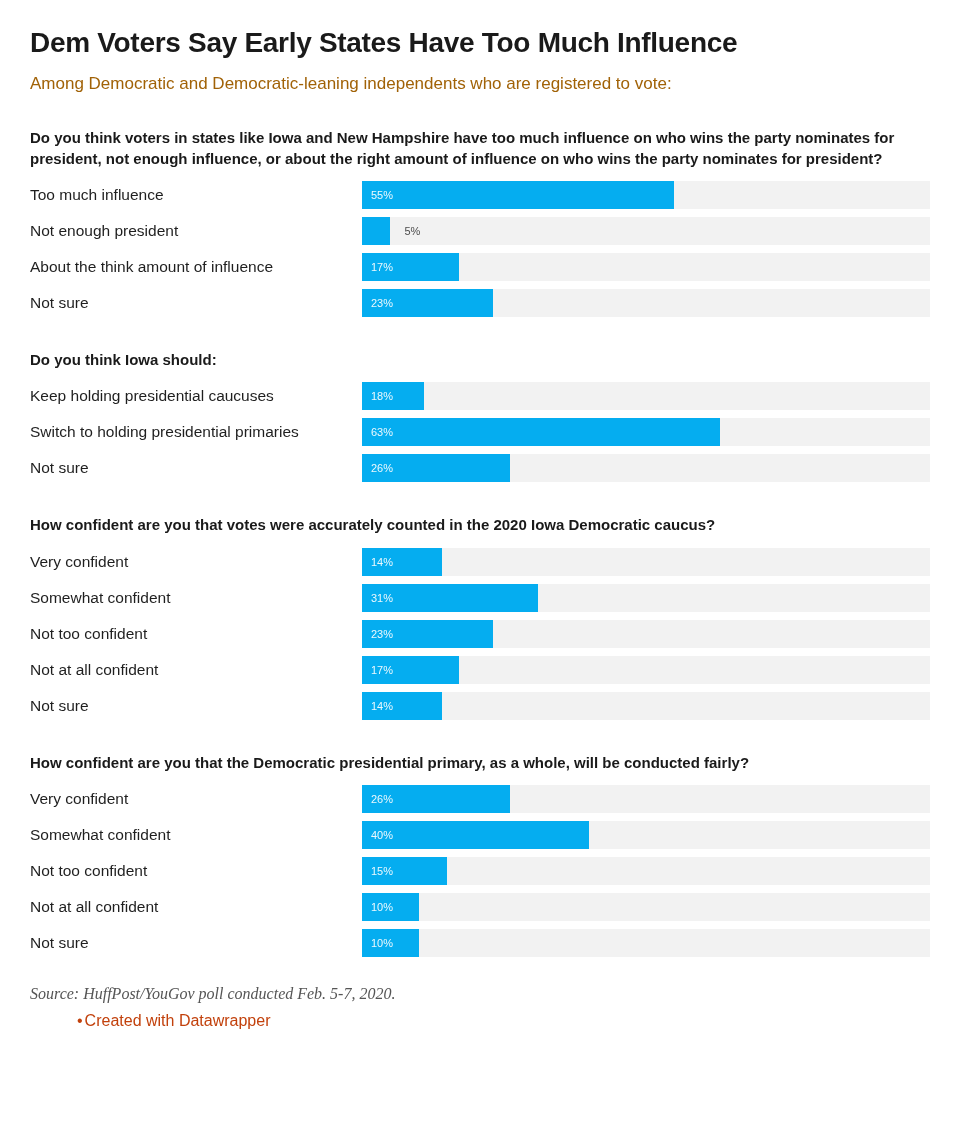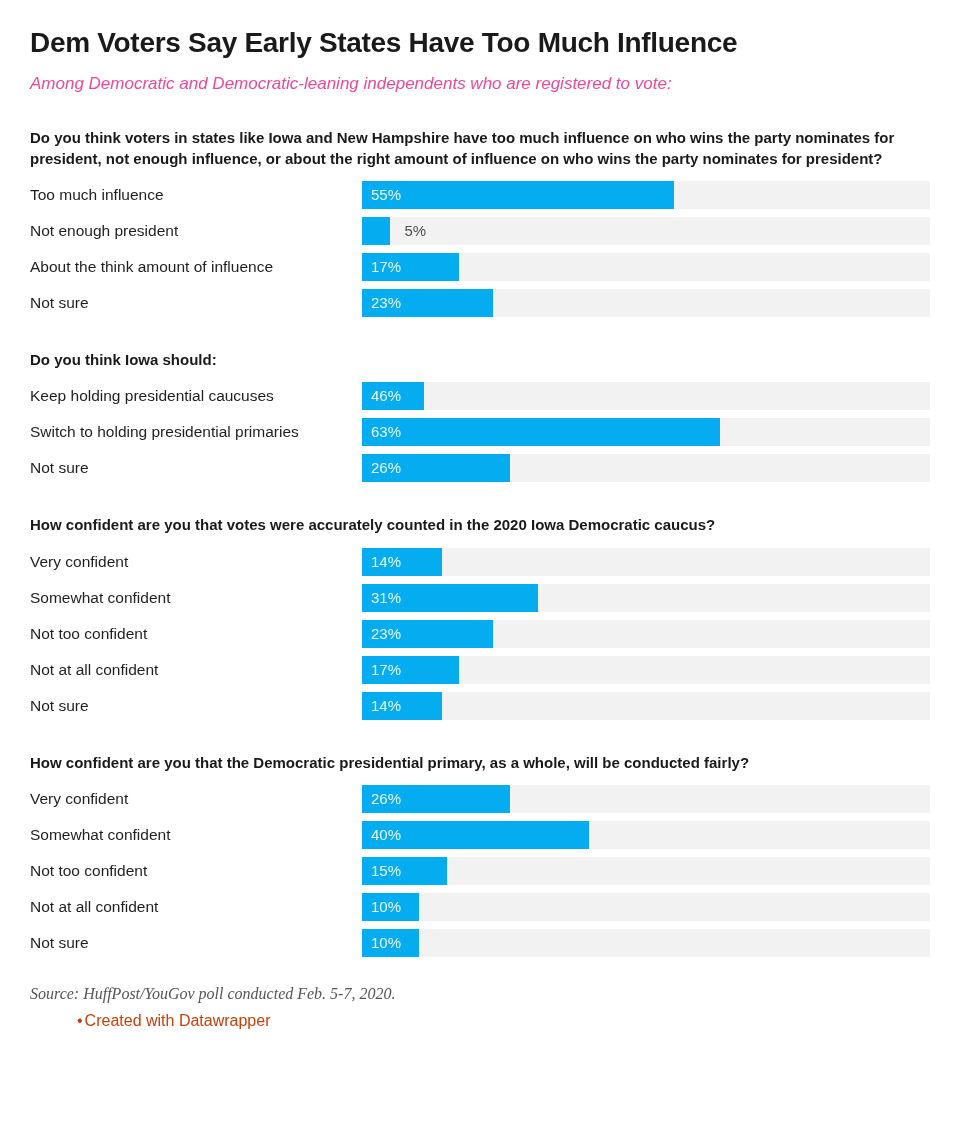--- a/index.html
+++ b/index.html
@@ -23,22 +23,21 @@
   .chart-title {
     font-size: 28px;
     font-weight: bold;
     letter-spacing: -0.3px;
     color: #1a1a1a;
     padding-top: 27px;
     line-height: 1.15;
   }
   .chart-subtitle {
     font-size: 17px;
-    font-style: italic;
-    color: #ec4899;
+    color: #a16207;
     padding-top: 15px;
     line-height: 1.2;
   }
 
   
   .section { margin-top: 32px; }
   .section-question {
     font-size: 15px;
     font-weight: bold;
     color: #1a1a1a;
@@ -77,21 +76,21 @@
   .bar-fill {
     position: absolute;
     left: 0; top: 0; bottom: 0;
     background: #05adf0;
   }
   .bar-value {
     position: absolute;
     top: 0;
     height: 36px;
     line-height: 28px;
-    font-size: 15px;
+    font-size: 11px;
     white-space: nowrap;
   }
   .bar-value.inside {
     left: 9px;
     color: #ffffff;
     opacity: 0.92;
   }
   .bar-value.outside {
     color: #4d4d4d;
   }
@@ -158,21 +157,21 @@
           </div>
         </div>
       </div>
       <div class="section gap-top">
         <div class="section-question">Do you think Iowa should:</div>
         <div class="rows">
           <div class="bar-row">
             <div class="bar-label">Keep holding presidential caucuses</div>
             <div class="bar-track">
               <div class="bar-fill" style="width: 62.48px; background: rgb(5, 173, 240);"></div>
-              <div class="bar-value inside">46%</div>
+              <div class="bar-value inside">18%</div>
             </div>
           </div>
           <div class="bar-row">
             <div class="bar-label">Switch to holding presidential primaries</div>
             <div class="bar-track">
               <div class="bar-fill" style="width: 357.84px; background: rgb(5, 173, 240);"></div>
               <div class="bar-value inside">63%</div>
             </div>
           </div>
           <div class="bar-row">

